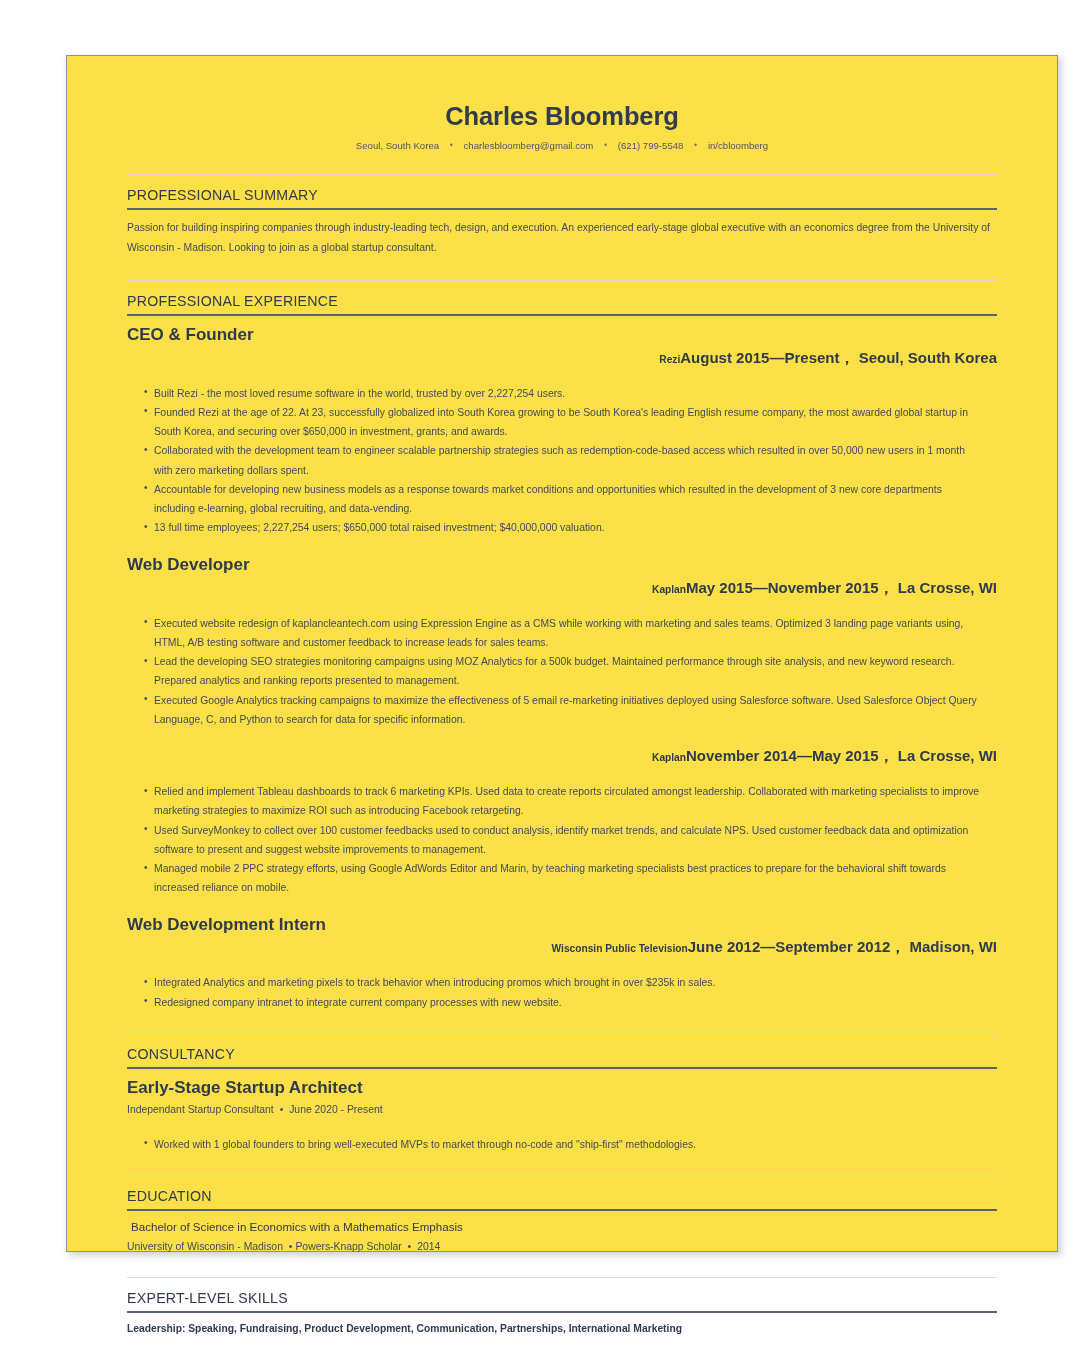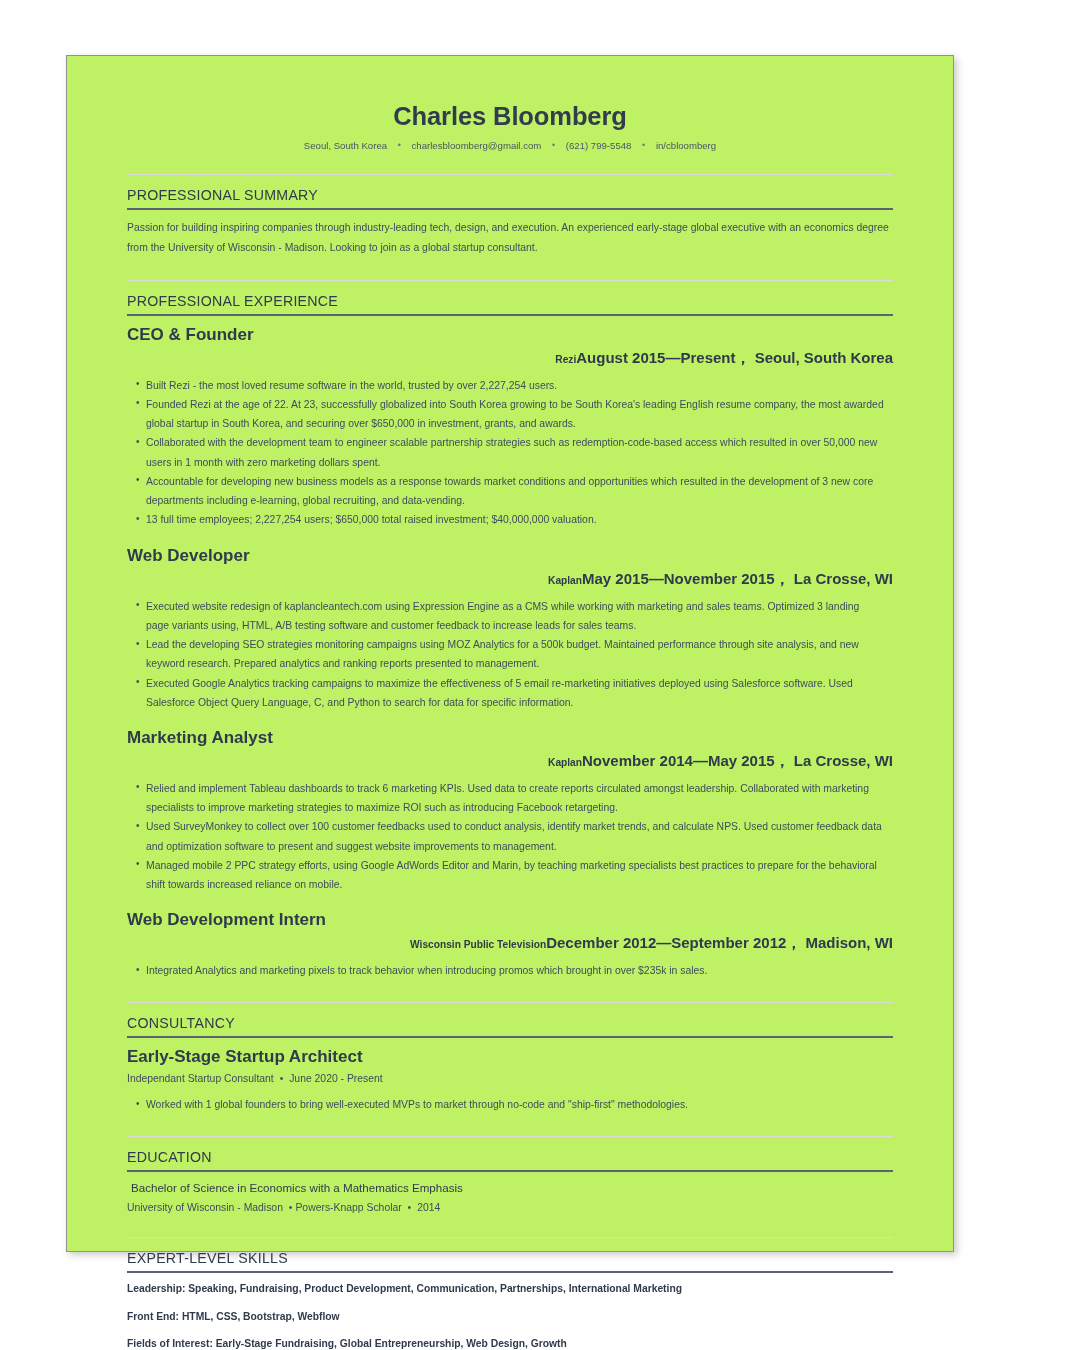--- a/index.html
+++ b/index.html
@@ -21,23 +21,23 @@
     height: 1350px;
     background: #ffffff;
     overflow: hidden;
   }
 
   
   #page {
     position: absolute;
     left: 66px;
     top: 55px;
-    width: 888px;
+    width: 992px;
     height: 1197px;
-    background: #bef264;
+    background: #fde047;
     border: 1px solid #8f9195;
     box-sizing: border-box;
     box-shadow: 3px 3px 7px rgba(120,120,125,0.38);
   }
 
   #page-inner {
     padding: 46px 60px 40px 60px;
   }
 
   
@@ -123,21 +123,21 @@
     font-size: 15px;
     font-weight: bold;
     color: #2f3a4c;
     line-height: 1.4;
     white-space: nowrap;
     text-align: right;
   }
 
   ul.bullets {
     list-style: none;
-    margin: 8px;
+    margin: 16px;
     padding: 0;
   }
   ul.bullets li {
     position: relative;
     font-size: 10.4px;
     color: #3f4b5e;
     line-height: 1.85;
     padding-left: 11px;
     margin: 0;
   }
@@ -242,40 +242,40 @@
             <span class="entry-meta">May 2015—November 2015， La Crosse, WI</span>
           </div>
           <ul class="bullets">
             <li>Executed website redesign of kaplancleantech.com using Expression Engine as a CMS while working with marketing and sales teams. Optimized 3 landing page variants using, HTML, A/B testing software and customer feedback to increase leads for sales teams.</li>
             <li>Lead the developing SEO strategies monitoring campaigns using MOZ Analytics for a 500k budget. Maintained performance through site analysis, and new keyword research. Prepared analytics and ranking reports presented to management.</li>
             <li>Executed Google Analytics tracking campaigns to maximize the effectiveness of 5 email re-marketing initiatives deployed using Salesforce software. Used Salesforce Object Query Language, C, and Python to search for data for specific information.</li>
           </ul>
         </div>
 
         <div class="entry">
-          <div class="entry-title">Marketing Analyst</div>
           <div class="entry-row">
             <span class="entry-company">Kaplan</span>
             <span class="entry-meta">November 2014—May 2015， La Crosse, WI</span>
           </div>
           <ul class="bullets">
             <li>Relied and implement Tableau dashboards to track 6 marketing KPIs. Used data to create reports circulated amongst leadership. Collaborated with marketing specialists to improve marketing strategies to maximize ROI such as introducing Facebook retargeting.</li>
             <li>Used SurveyMonkey to collect over 100 customer feedbacks used to conduct analysis, identify market trends, and calculate NPS. Used customer feedback data and optimization software to present and suggest website improvements to management.</li>
             <li>Managed mobile 2 PPC strategy efforts, using Google AdWords Editor and Marin, by teaching marketing specialists best practices to prepare for the behavioral shift towards increased reliance on mobile.</li>
           </ul>
         </div>
 
         <div class="entry">
           <div class="entry-title">Web Development Intern</div>
           <div class="entry-row">
             <span class="entry-company">Wisconsin Public Television</span>
-            <span class="entry-meta">December 2012—September 2012， Madison, WI</span>
+            <span class="entry-meta">June 2012—September 2012， Madison, WI</span>
           </div>
           <ul class="bullets">
             <li>Integrated Analytics and marketing pixels to track behavior when introducing promos which brought in over $235k in sales.</li>
+            <li>Redesigned company intranet to integrate current company processes with new website.</li>
           </ul>
         </div>
       </div>
 
       <div class="section">
         <div class="section-divider"></div>
         <h2 class="section-title">CONSULTANCY</h2>
         <div class="section-rule"></div>
         <div class="entry">
           <div class="entry-title">Early-Stage Startup Architect</div>

